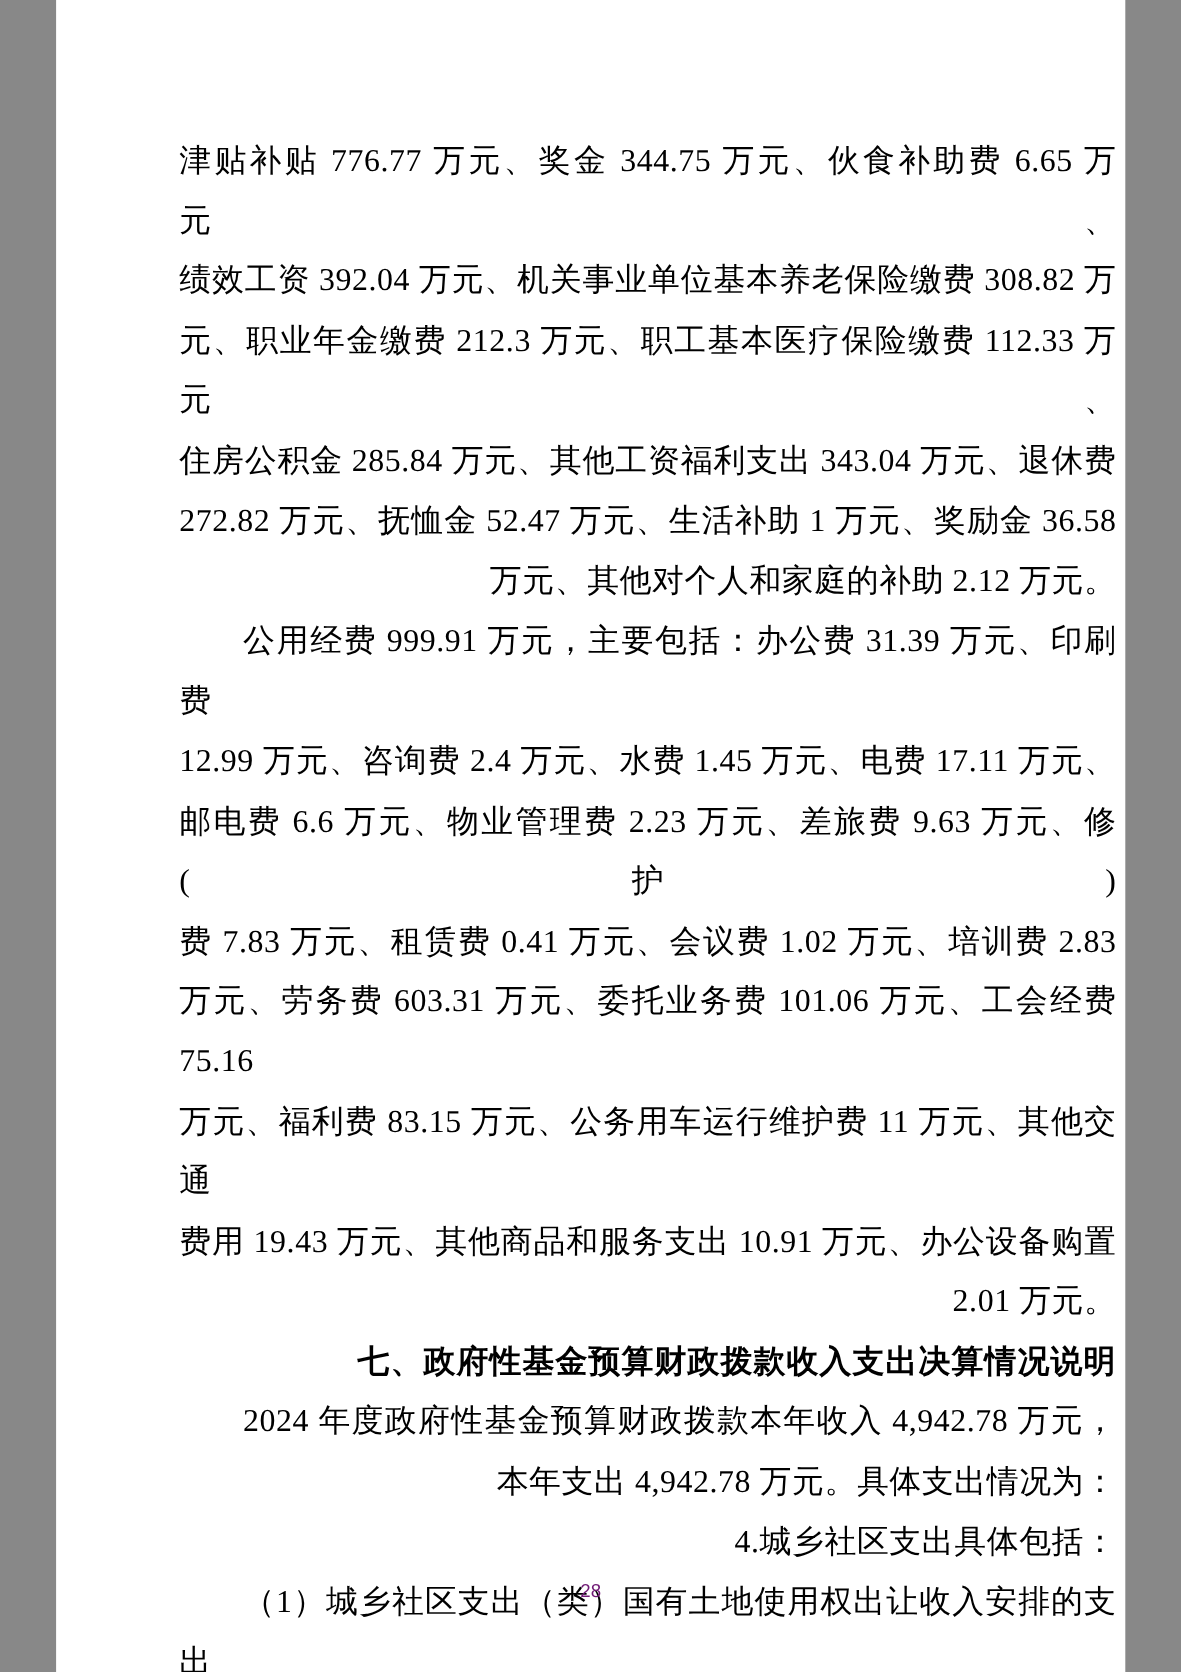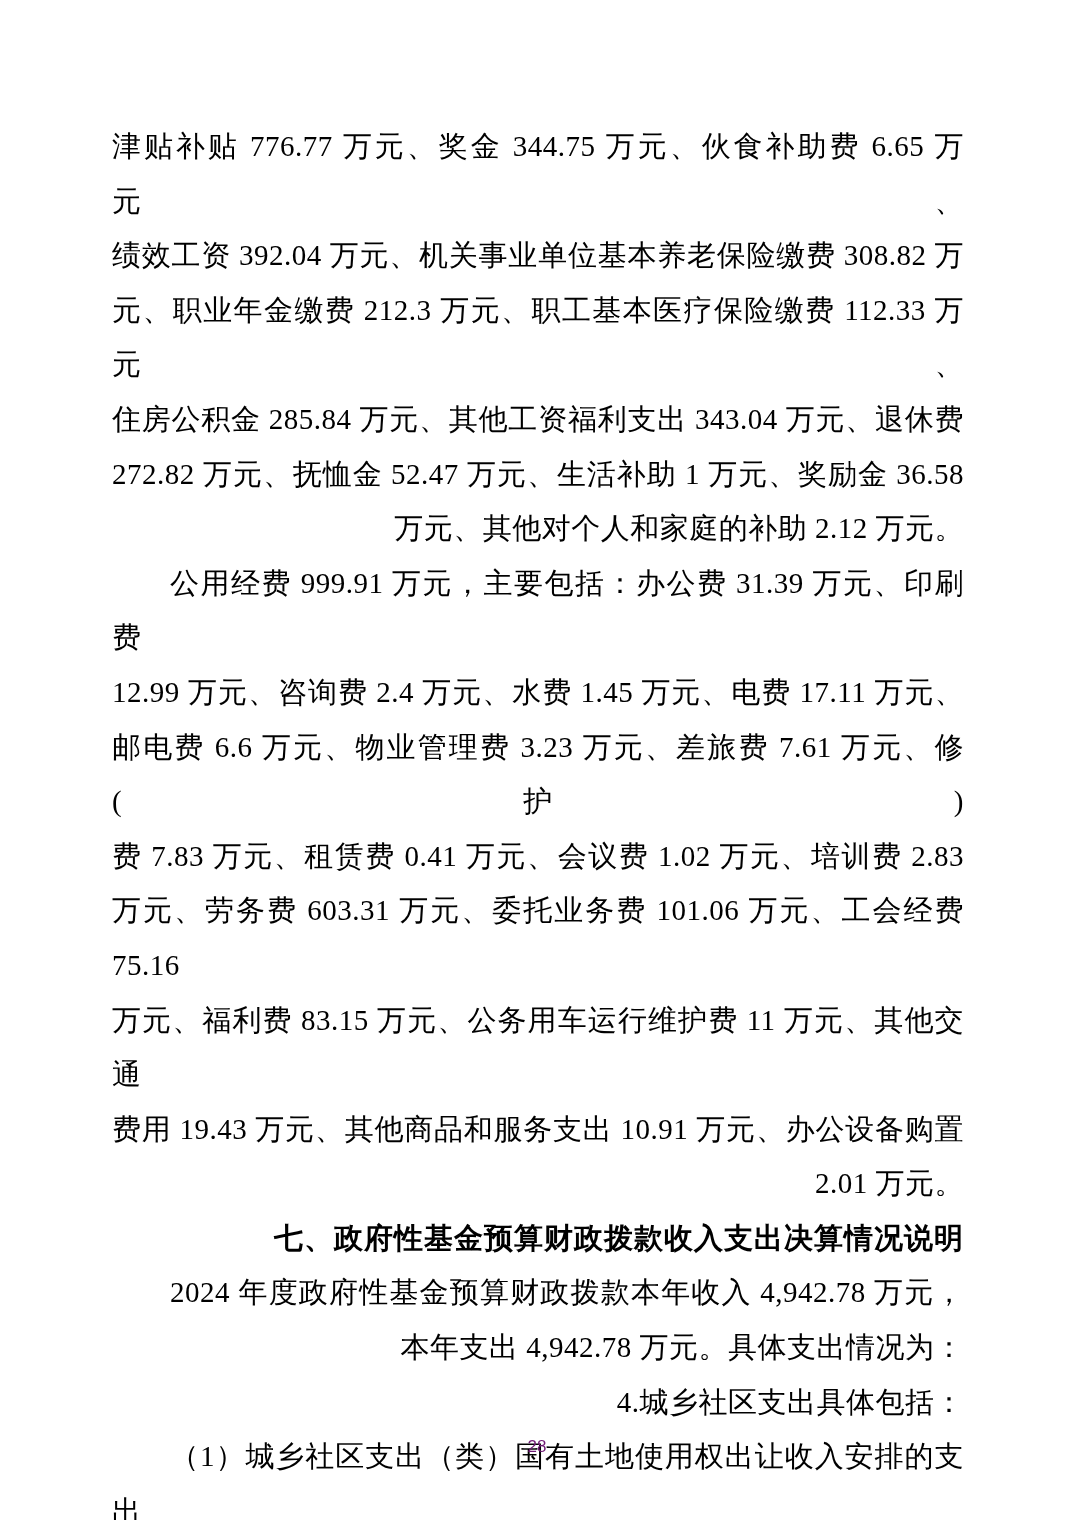--- a/index.html
+++ b/index.html
@@ -1,19 +1,19 @@
 <!DOCTYPE html>
 <html><head>
 <meta charset="utf-8">
 <style>
   * { margin: 0; padding: 0; box-sizing: border-box; }
   html, body { background: #888; }
   .page {
     position: relative;
-    width: 1074px;
+    width: 972px;
     height: 1520px;
     background: #ffffff;
     margin: 0 auto;
     overflow: hidden;
     font-family: "Liberation Serif", "DejaVu Serif", serif;
     color: #000000;
   }
   .textblock {
     position: absolute;
     left: 112px;
@@ -51,21 +51,21 @@
 <div class="page">
   <div class="textblock">
     <div class="line j">津贴补贴 776.77 万元、奖金 344.75 万元、伙食补助费 6.65 万元、</div>
     <div class="line j">绩效工资 392.04 万元、机关事业单位基本养老保险缴费 308.82 万</div>
     <div class="line j">元、职业年金缴费 212.3 万元、职工基本医疗保险缴费 112.33 万元、</div>
     <div class="line j">住房公积金 285.84 万元、其他工资福利支出 343.04 万元、退休费</div>
     <div class="line j">272.82 万元、抚恤金 52.47 万元、生活补助 1 万元、奖励金 36.58</div>
     <div class="line">万元、其他对个人和家庭的补助 2.12 万元。</div>
     <div class="line j ind">公用经费 999.91 万元，主要包括：办公费 31.39 万元、印刷费</div>
     <div class="line j">12.99 万元、咨询费 2.4 万元、水费 1.45 万元、电费 17.11 万元、</div>
-    <div class="line j">邮电费 6.6 万元、物业管理费 3.23 万元、差旅费 7.61 万元、修(护)</div>
+    <div class="line j">邮电费 6.6 万元、物业管理费 2.23 万元、差旅费 9.63 万元、修(护)</div>
     <div class="line j">费 7.83 万元、租赁费 0.41 万元、会议费 1.02 万元、培训费 2.83</div>
     <div class="line j">万元、劳务费 603.31 万元、委托业务费 101.06 万元、工会经费 75.16</div>
     <div class="line j">万元、福利费 83.15 万元、公务用车运行维护费 11 万元、其他交通</div>
     <div class="line j">费用 19.43 万元、其他商品和服务支出 10.91 万元、办公设备购置</div>
     <div class="line">2.01 万元。</div>
     <div class="line head ind">七、政府性基金预算财政拨款收入支出决算情况说明</div>
     <div class="line j ind">2024 年度政府性基金预算财政拨款本年收入 4,942.78 万元，</div>
     <div class="line">本年支出 4,942.78 万元。具体支出情况为：</div>
     <div class="line ind">4.城乡社区支出具体包括：</div>
     <div class="line j ind">（1）城乡社区支出（类）国有土地使用权出让收入安排的支出</div>

